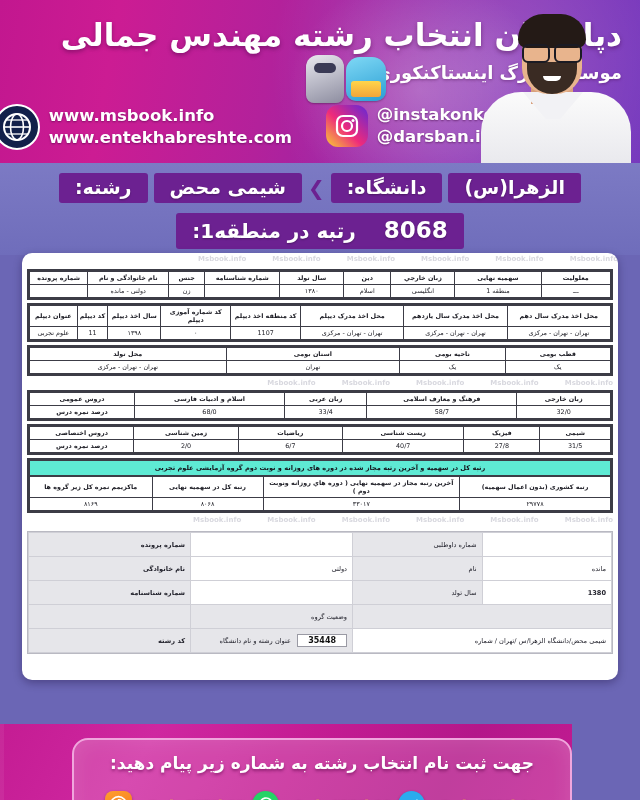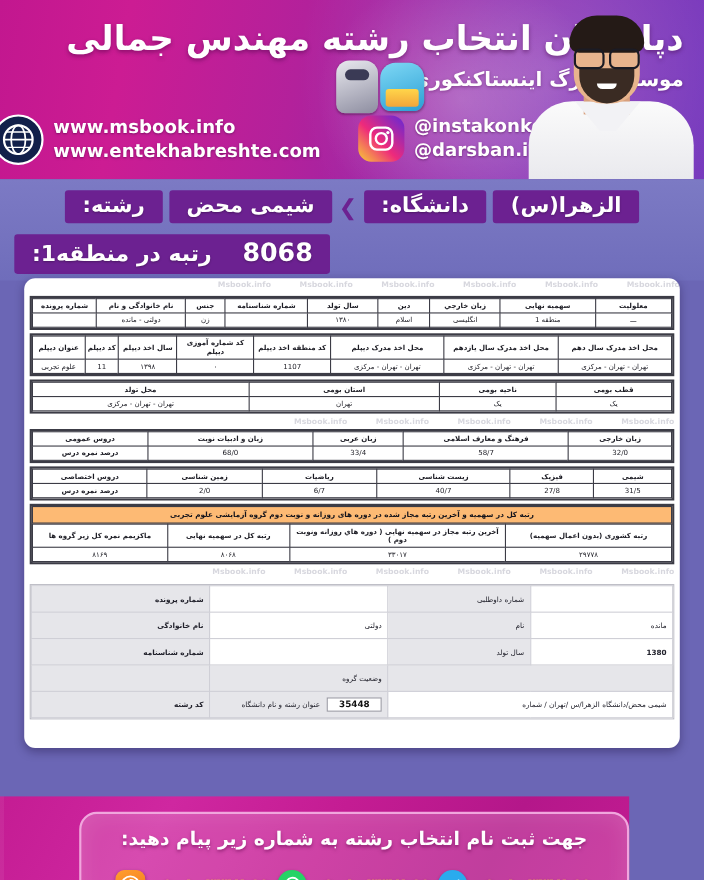--- a/index.html
+++ b/index.html
@@ -91,21 +91,21 @@
     position:absolute;top:163px;left:0;width:640px;height:92px;
     background:linear-gradient(180deg,#7c7ac4 0%,#7573bf 55%,#6f6dbb 100%);
   }
   .pill{
     display:inline-block;background:#6c2191;color:#fff;font-weight:bold;
     padding:3px 16px 5px;border-radius:3px;white-space:nowrap;
     text-shadow:0 1px 2px rgba(0,0,0,.3);
   }
   .band-row1{position:absolute;top:10px;left:0;right:0;text-align:center;
              display:flex;justify-content:center;align-items:center;gap:6px;}
-  .band-row2{position:absolute;top:50px;left:0;right:0;text-align:left;padding-left:13px;}
+  .band-row2{position:absolute;top:50px;left:0;right:0;text-align:center;}
   .lbl{font-size:19px;}
   .val{font-size:19px;}
   .arrow-sep{color:#6c2191;font-size:20px;font-weight:bold;}
   .rank-pill{font-size:20px;padding:4px 16px 6px;}
   .rank-num{font-size:23px;letter-spacing:.5px;}
 
   
   .sheet{
     position:absolute;top:253px;left:22px;width:596px;height:427px;
     background:#ffffff;border-radius:10px;
@@ -120,21 +120,21 @@
     font-size:6.4px;color:#1a1a22;text-align:center;
     padding:2px 1px;line-height:1.25;
     font-family:"DejaVu Sans","Liberation Sans",sans-serif;
     background:#fff;
   }
   td.h{font-weight:bold;font-size:6.1px;background:#fafafa;}
   td.v{font-size:7.2px;}
   .blk{margin-bottom:3px;}
   .sect-title{
     border:1px solid #3c3c46;border-top:none;text-align:center;
-    font-size:6.6px;font-weight:bold;padding:3px 2px;color:#14141c;background:#fdba74;
+    font-size:6.6px;font-weight:bold;padding:3px 2px;color:#14141c;background:#5eead4;
   }
   .thickwrap{border:2px solid #3c3c46;}
 
   
   .formarea{margin-top:4px;border:1px solid #b9b9c2;}
   table.form{width:100%;border-collapse:collapse;table-layout:fixed;}
   table.form td{
     border:1px solid #cfcfd6;height:21px;font-size:6.6px;color:#22222c;
     padding:1px 5px;vertical-align:middle;
   }
@@ -354,21 +354,21 @@
         <span>Msbook.info</span>
       </div>
 
       <div class="blk thickwrap">
         <table class="doc">
           <tbody>
               <tr>
             <td class="h" style="width:16%">زبان خارجی</td>
             <td class="h" style="width:26%">فرهنگ و معارف اسلامی</td>
             <td class="h" style="width:14%">زبان عربی</td>
-            <td class="h" style="width:26%">زبان و ادبیات نوبت</td>
+            <td class="h" style="width:26%">اسلام و ادبیات فارسی</td>
             <td class="h" style="width:18%">دروس عمومی</td>
           </tr>
           <tr>
             <td class="v">32/0</td>
             <td class="v">58/7</td>
             <td class="v">33/4</td>
             <td class="v">68/0</td>
             <td class="h">درصد نمره درس</td>
           </tr>
         </tbody>

